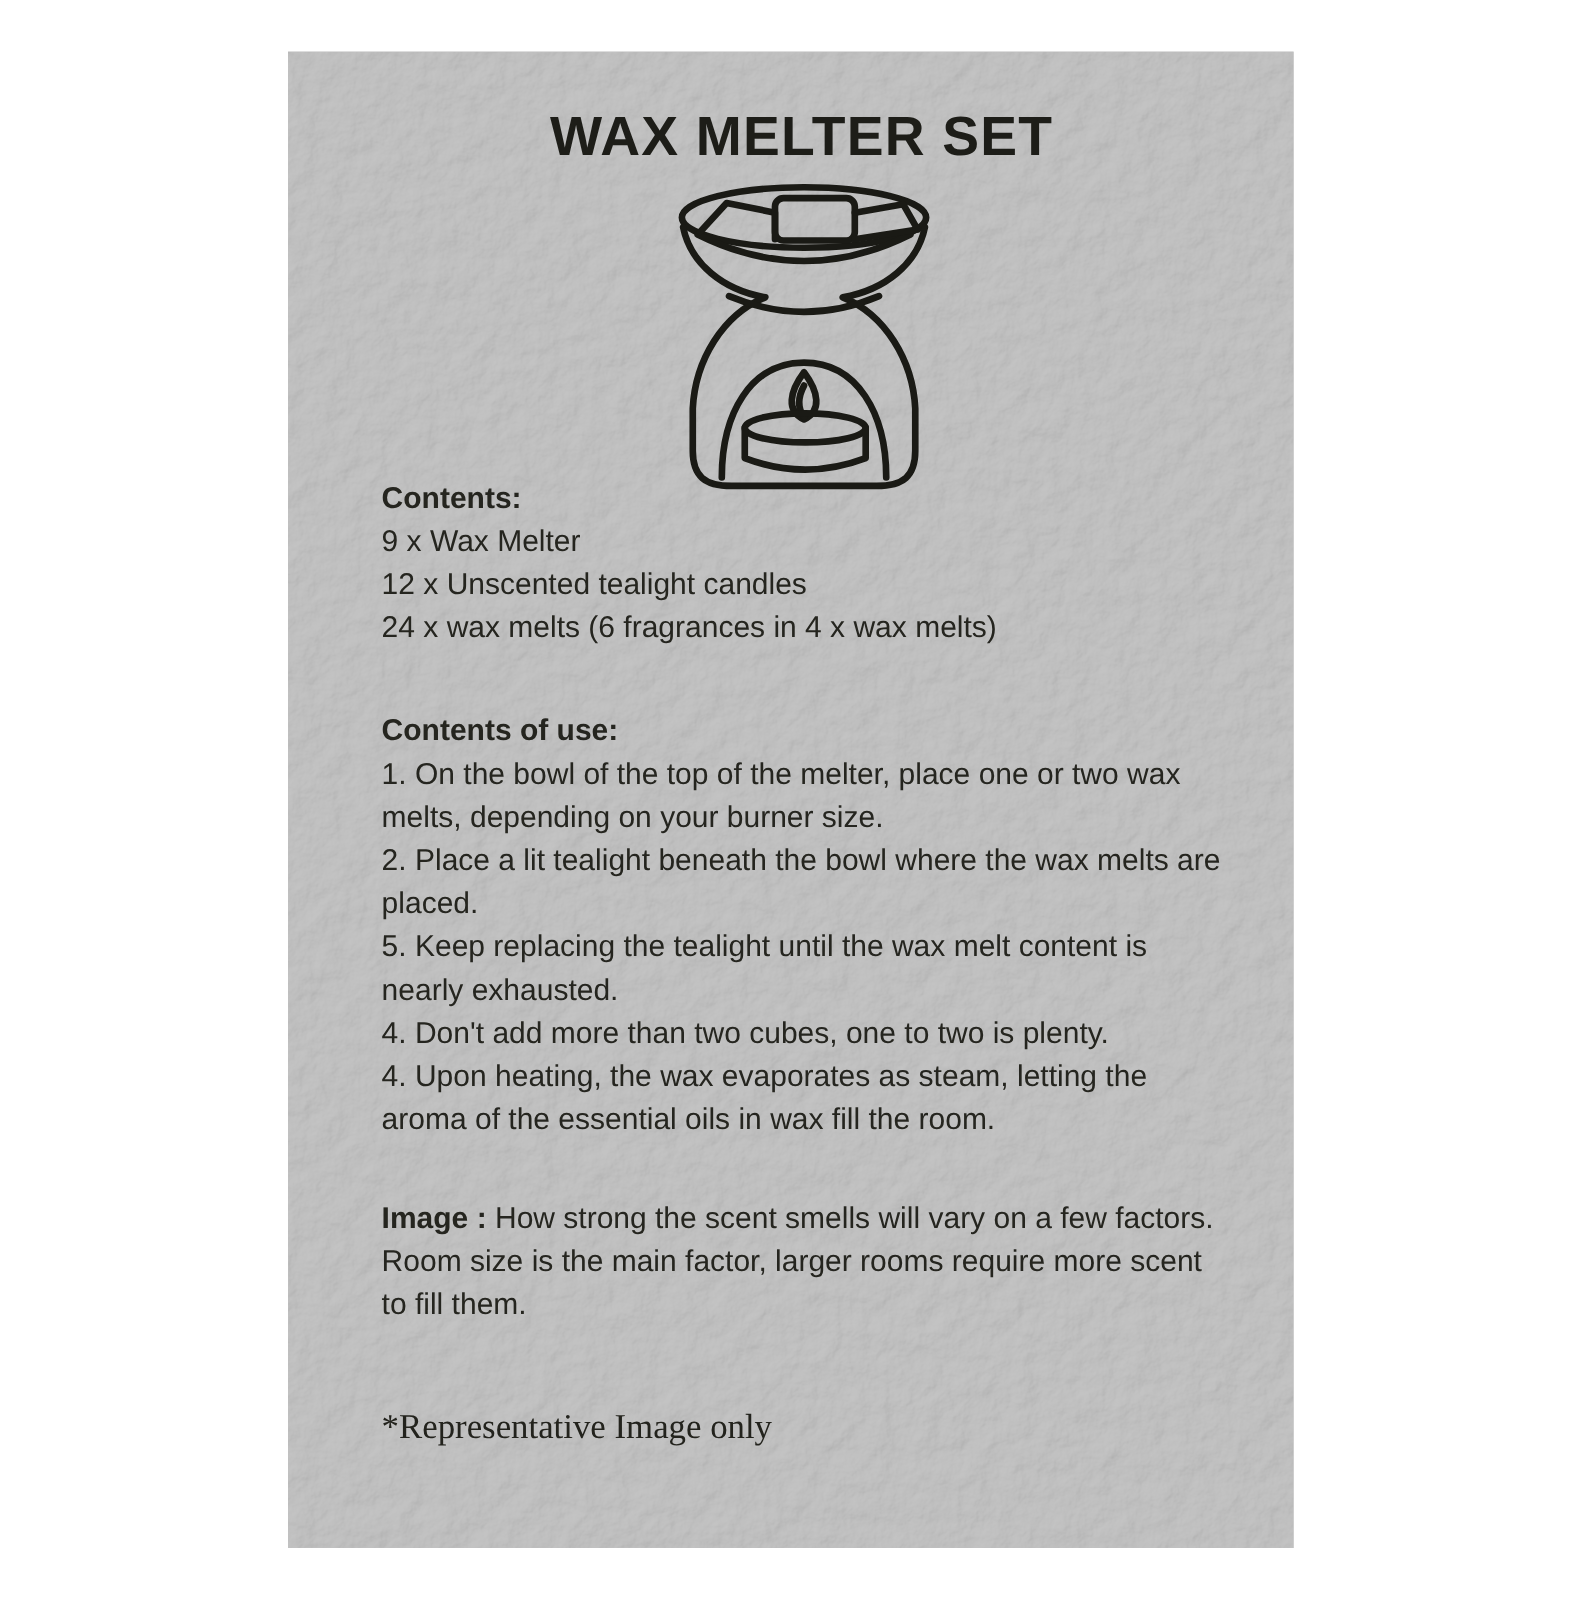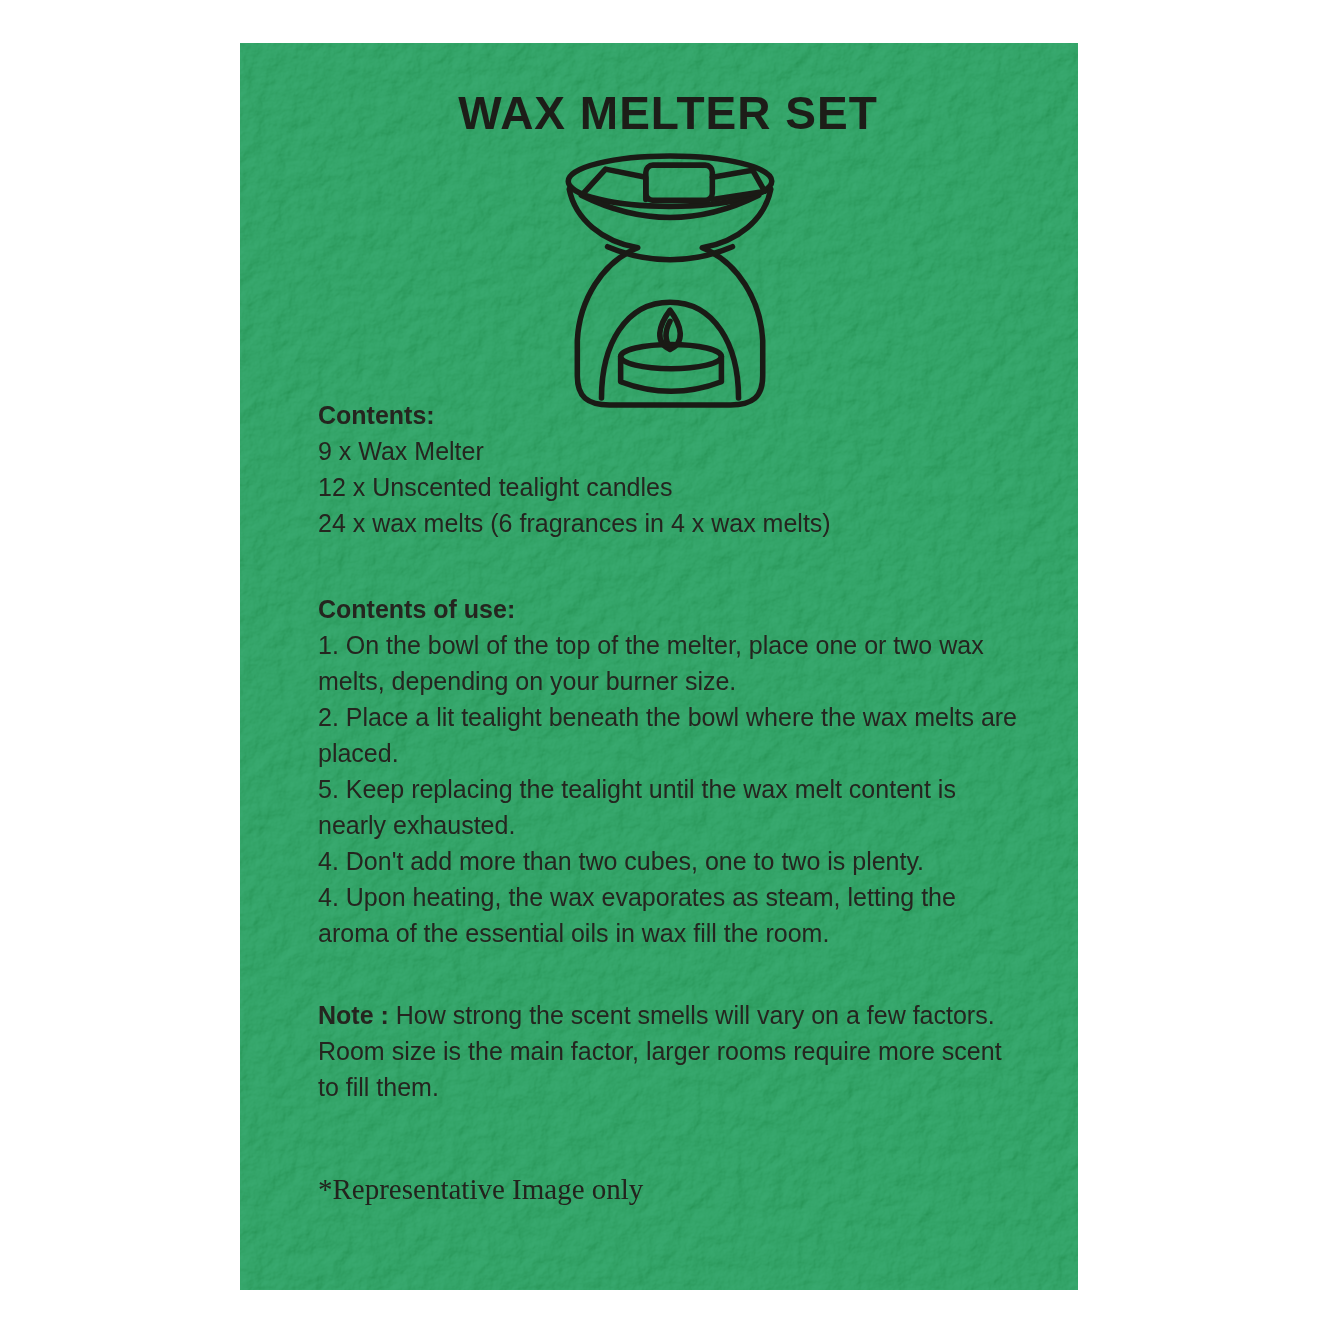--- a/index.html
+++ b/index.html
@@ -7,21 +7,21 @@
   body {
     background: #ffffff;
     font-family: "Liberation Sans", sans-serif;
     overflow: hidden;
     position: relative;
   }
   .card {
     position: absolute;
     left: 240px; top: 43px;
     width: 838px; height: 1247px;
-    background: #15803d;
+    background: #a3a3a3;
     overflow: hidden;
   }
   .texture {
     position: absolute; inset: 0;
     mix-blend-mode: soft-light;
     opacity: 0.8;
     pointer-events: none;
   }
   .content {
     position: relative;
@@ -128,19 +128,19 @@
     <div class="section section-directions">
       <div class="heading">Contents of use:</div>
       <div class="step">1. On the bowl of the top of the melter, place one or two wax melts, depending on your burner size.</div>
       <div class="step">2. Place a lit tealight beneath the bowl where the wax melts are  placed.</div>
       <div class="step">5. Keep replacing the tealight until the wax melt content is nearly exhausted.</div>
       <div class="step">4. Don't add more than two cubes, one to two is plenty.</div>
       <div class="step">4. Upon heating, the wax evaporates as steam, letting the aroma of the essential oils in wax fill the room.</div>
     </div>
 
     <div class="section section-note">
-      <div class="note-text"><span class="note-label">Note :</span><span> How strong the scent smells will vary on a few factors. Room size is the main factor, larger rooms require more scent to fill them.</span></div>
+      <div class="note-text"><span class="note-label">Image :</span><span> How strong the scent smells will vary on a few factors. Room size is the main factor, larger rooms require more scent to fill them.</span></div>
     </div>
 
     <div class="footer">*Representative Image only</div>
 
   </div>
 </div>
 
 </body></html>

